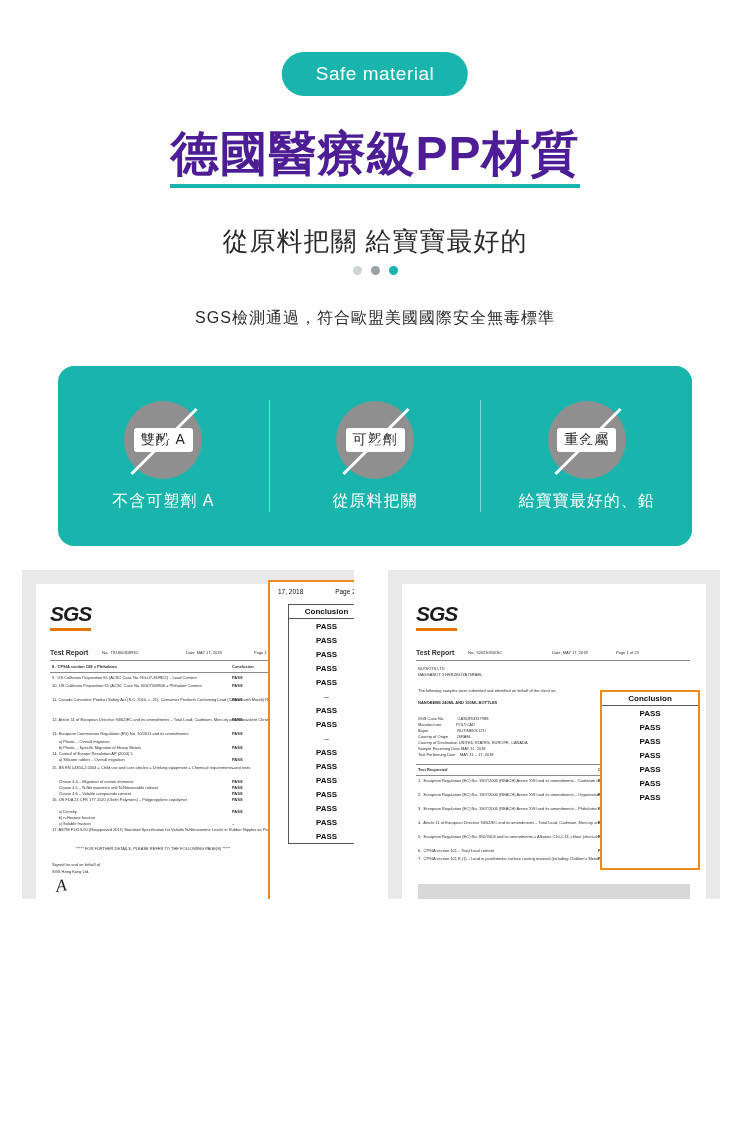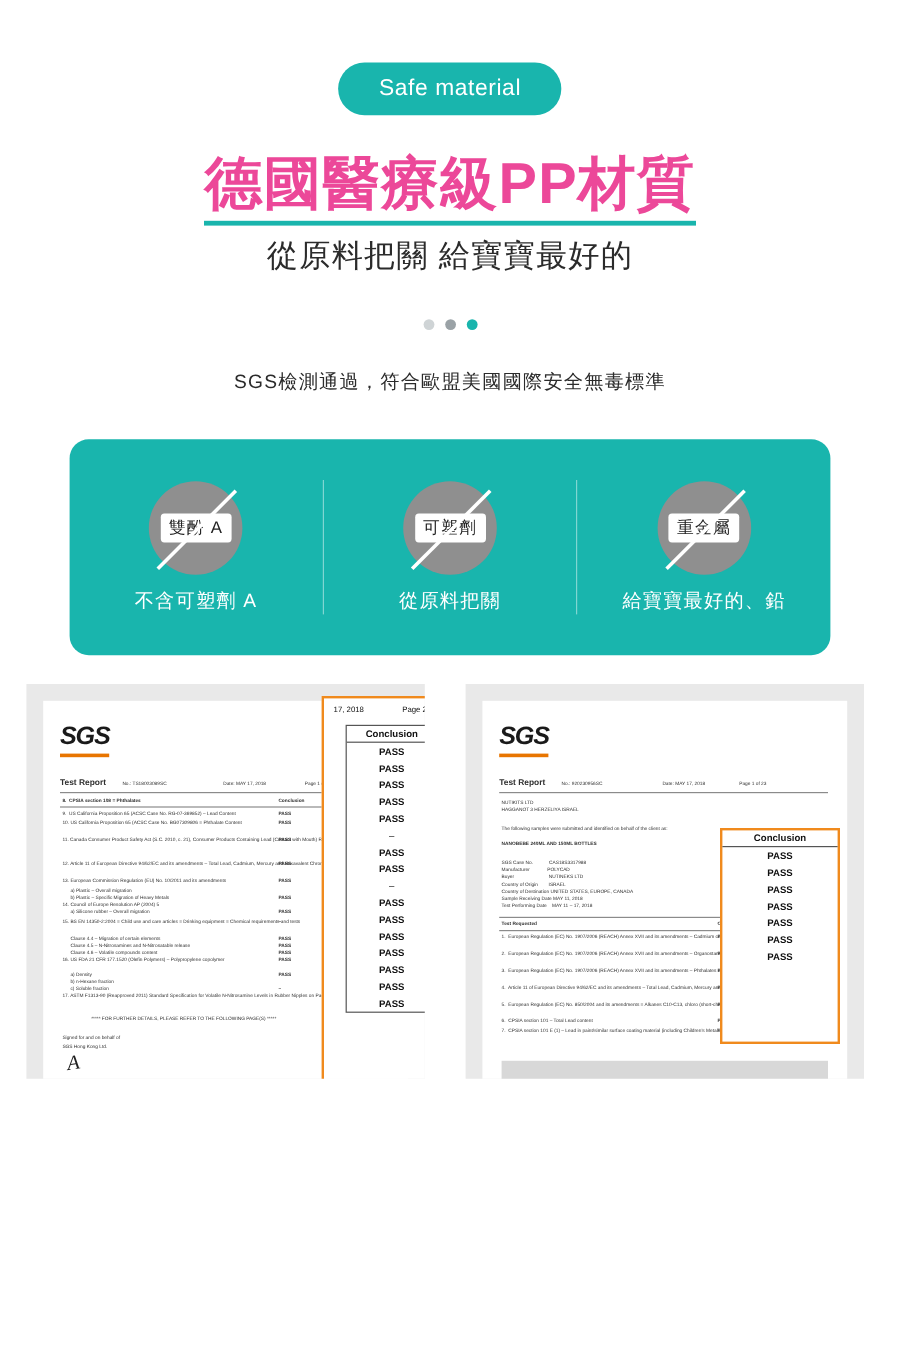--- a/index.html
+++ b/index.html
@@ -34,30 +34,30 @@
 
   
   .headline {
     position: absolute;
     top: 126px;
     left: 0; right: 0;
     text-align: center;
     font-size: 48px;
     font-weight: bold;
     letter-spacing: 1px;
-    color: #ec4899;
+    color: #4c1d95;
     line-height: 1.15;
   }
   .headline .underline {
     border-bottom: 4px solid #19b5ad;
     padding-bottom: 4px;
   }
   .subheadline {
     position: absolute;
-    top: 196px;
+    top: 224px;
     left: 0; right: 0;
     text-align: center;
     font-size: 26px;
     color: #2b2b2b;
     letter-spacing: 1px;
   }
 
   
   .dots {
     position: absolute;

